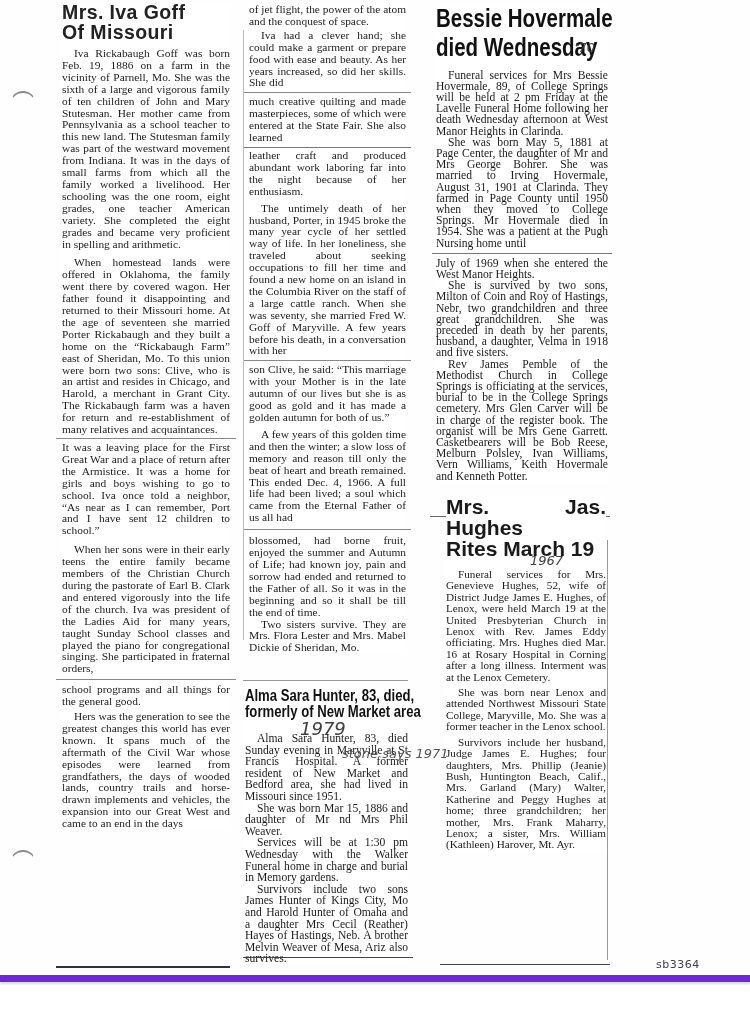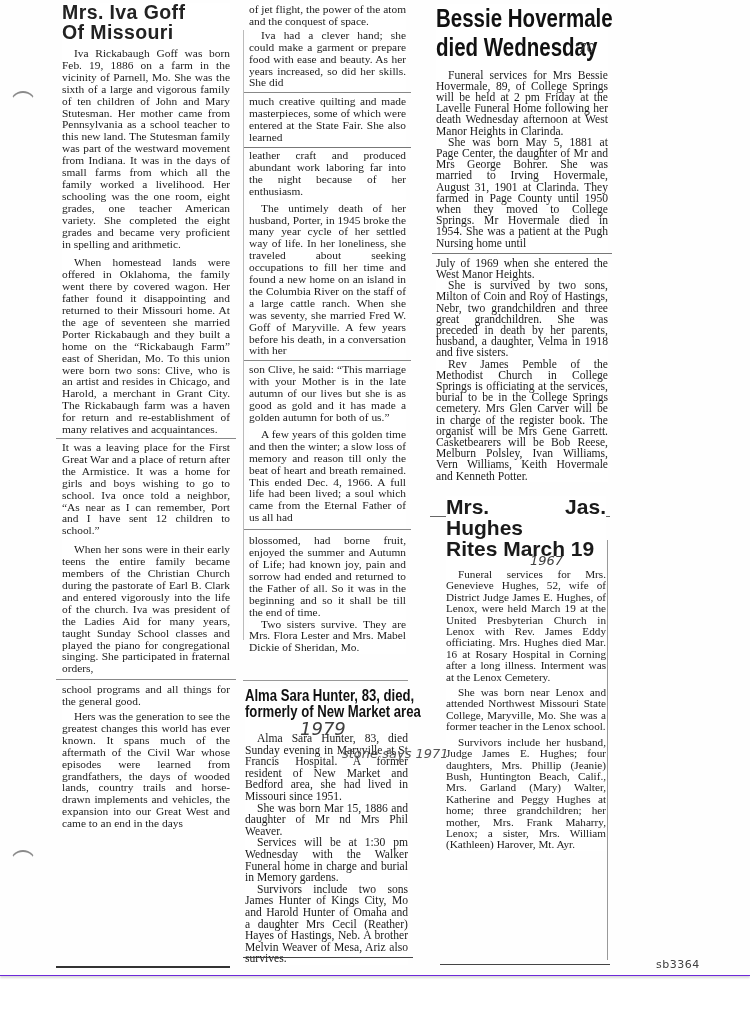--- a/index.html
+++ b/index.html
@@ -1,17 +1,17 @@
 <!DOCTYPE html>
 <html><head>
 <meta charset="utf-8">
 <style>
   html,body{margin:0;padding:0;background:#fff;}
   body{width:750px;height:1033px;position:relative;overflow:hidden;font-family:"DejaVu Serif",serif;color:#1a1a1a;}
-  .page{position:absolute;left:0;top:0;width:750px;height:975px;background:#fefefe;border-bottom:1px solid #6d28d9;box-shadow:0 2px 2px rgba(0,0,0,0.15);}
+  .page{position:absolute;left:0;top:0;width:750px;height:975px;background:#fefefe;border-bottom:7px solid #6d28d9;box-shadow:0 2px 2px rgba(0,0,0,0.15);}
   .hole{position:absolute;left:10px;width:24px;height:24px;border-radius:50%;border-top:2px solid #8a8a8a;border-left:1px solid transparent;border-right:1px solid transparent;}
   .clip{position:absolute;font-family:"Liberation Serif",serif;font-size:11.4px;line-height:11.9px;text-align:justify;background:#fff;}
   .clip p{margin:0;text-indent:12px;}
   .clip p.noind{text-indent:0;}
   .rule{position:absolute;height:1px;background:#555;}
   .vrule{position:absolute;width:1px;background:#777;}
   h1.ctitle{margin:0 0 6px 0;font-family:"Liberation Sans",sans-serif;font-weight:bold;line-height:1.0;}
   .t1{font-size:19.5px;letter-spacing:0.4px;color:#222;}
   .t2{font-size:25px;font-family:"Liberation Sans",sans-serif;transform:scaleX(0.82);transform-origin:left;white-space:nowrap;color:#111;}
   .t3{font-size:16px;transform:scaleX(0.82);transform-origin:left;white-space:nowrap;color:#111;}

